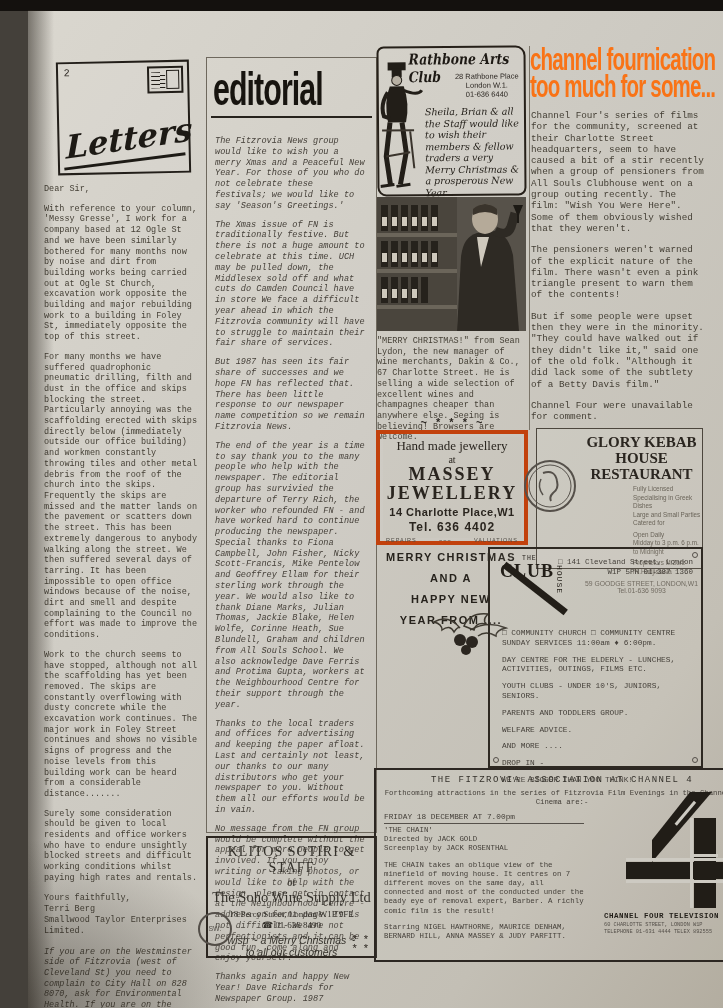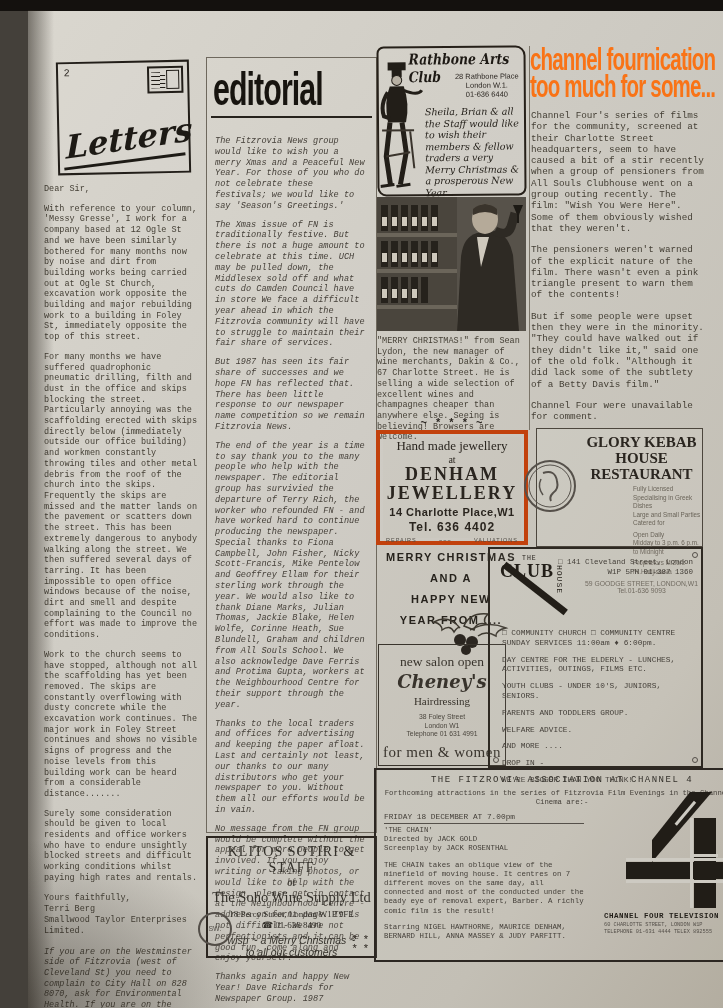--- a/index.html
+++ b/index.html
@@ -102,21 +102,21 @@
   .ch-mw { font-family:"Liberation Serif",serif; font-size:15px; margin-top:5px; letter-spacing:.5px; }
 
   
   #chan-headline { position:absolute; left:530px; top:42px; width:190px; color:#f97316; }
   #chan-headline span { display:block; font-weight:bold; font-size:25px; letter-spacing:-1px;
         transform:scale(.82,1.25); transform-origin:left top; line-height:27px; white-space:nowrap; }
   #chan-article { position:absolute; left:531px; top:110px; width:174px; font-size:9.3px; line-height:11.3px;font-family:Liberation Mono, monospace; }
   #chan-article p { margin:0 0 10px 0; }
 
   
-  #glory-box { position:absolute; left:536px; top:428px; width:167px; height:119px;
+  #glory-box { position:absolute; left:536px; top:428px; width:167px; height:141px;
                border:1.5px solid #4c463d; background:rgba(255,255,255,.07);padding-left:44px; }
   #glory-title { text-align:center; font-family:"Liberation Serif",serif; font-weight:bold;
                  font-size:15px; line-height:16px; color:#2b2620; margin-top:5px; }
   #glory-small { margin:3px 0 0 52px; font-size:6.3px; line-height:8.5px; color:#6a6459; }
   #glory-street { text-align:center; font-size:6.8px; color:#6a6459; margin-top:4px; }
   #glory-logo { position:absolute; left:-14px; top:30px; }
 
   
   #club-box { position:absolute; left:488px; top:547px; width:215px; height:221px;
               border:2px solid #2e2922; background:rgba(255,255,255,.05); }
@@ -280,21 +280,21 @@
     <rect x="140" y="18" width="2" height="8" fill="#1d1a15"></rect>
     <path d="M100 40 L104 70 L112 40 Z" fill="#cfc9bd"></path>
   </svg>
 
   <div id="photo-caption" class="typed">"MERRY CHRISTMAS!" from Sean Lydon, the new manager of wine merchants, Dakin &amp; Co., 67 Charlotte Street. He is selling a wide selection of excellent wines and champagnes cheaper than anywhere else. Seeing is believing! Browsers are welcome.</div>
   <div id="caption-divider">~ * * * ~</div>
 
   <div id="bacchus-box">
     <div class="bc-line1">Hand made jewellery</div>
     <div class="bc-at">at</div>
-    <div class="bc-name">DENHAM</div>
+    <div class="bc-name">MASSEY</div>
     <div class="bc-name">JEWELLERY</div>
     <div class="bc-addr">14 Charlotte Place,W1</div>
     <div class="bc-tel">Tel. 636 4402</div>
     <div class="bc-foot">
       <span>REPAIRS</span>
       <span>~~~</span>
       <span>VALUATIONS</span>
     </div>
   </div>
 
@@ -306,31 +306,20 @@
   </div>
   <svg id="holly" width="86" height="46" viewBox="0 0 86 46">
     <path d="M30 18 Q18 4 4 12 Q12 14 12 20 Q20 14 24 22 Q28 16 30 18" fill="none" stroke="#3d382f" stroke-width="1.5"></path>
     <path d="M34 16 Q40 2 58 4 Q52 10 56 14 Q46 12 44 20 Z" fill="none" stroke="#3d382f" stroke-width="1.5"></path>
     <path d="M40 20 Q58 10 76 18 Q66 20 66 26 Q56 20 48 26" fill="none" stroke="#3d382f" stroke-width="1.5"></path>
     <circle cx="30" cy="30" r="6" fill="#2b2620"></circle>
     <circle cx="42" cy="32" r="6" fill="#2b2620"></circle>
     <circle cx="36" cy="40" r="5" fill="#2b2620"></circle>
   </svg>
 
-  <div id="cheneys-box">
-    <div class="ch-open serif">new salon open</div>
-    <div class="ch-name">Cheney's</div>
-    <div class="ch-hair">Hairdressing</div>
-    <div class="ch-addr">
-      <div>38 Foley Street</div>
-      <div>London W1</div>
-      <div>Telephone 01 631 4991</div>
-    </div>
-    <div class="ch-mw">for men &amp; women</div>
-  </div>
 
   <div id="chan-headline">
     <span>channel fournication</span>
     <span>too much for some...</span>
   </div>
   <div id="chan-article" class="typed" style="font-size:9.3px;line-height:11.3px">
     <p>Channel Four's series of films for the community, screened at their Charlotte Street headquarters, seem to have caused a bit of a stir recently when a group of pensioners from All Souls Clubhouse went on a group outing recently.  The film: "Wish You Were Here".  Some of them obviously wished that they weren't.</p>
     <p>The pensioners weren't warned of the explicit nature of the film.  There wasn't even a pink triangle present to warn them of the contents!</p>
     <p>But if some people were upset then they were in the minority.  "They could have walked out if they didn't like it," said one of the old folk.  "Although it did lack some of the subtlety of a Betty Davis film."</p>
     <p>Channel Four were unavailable for comment.</p>

